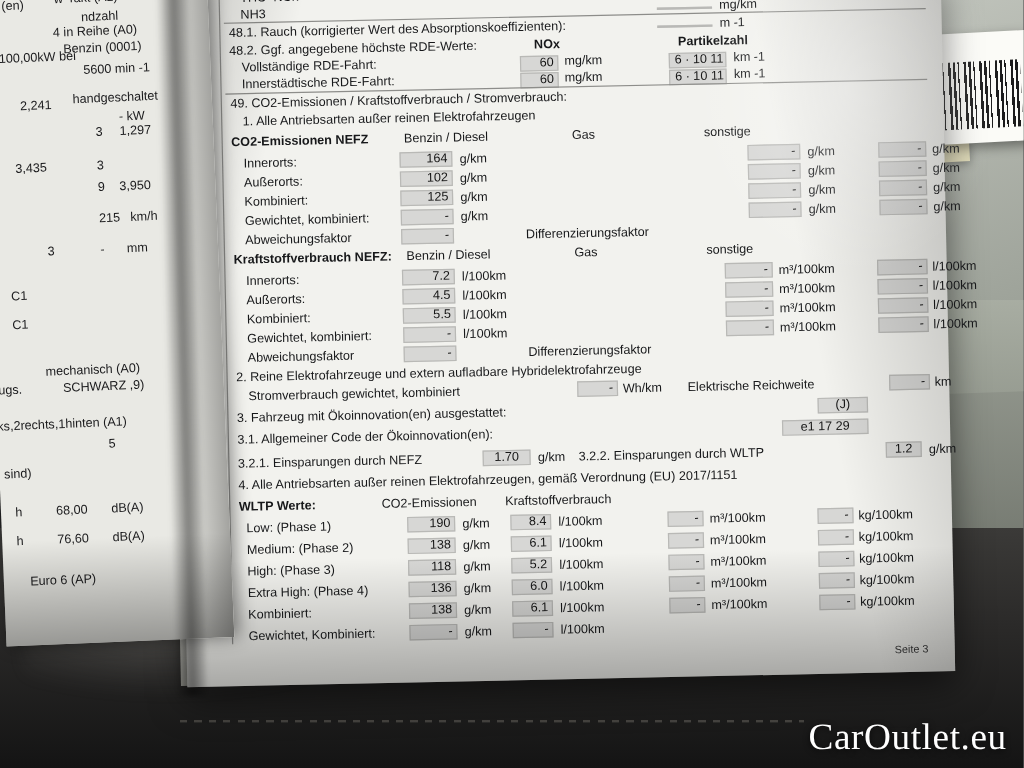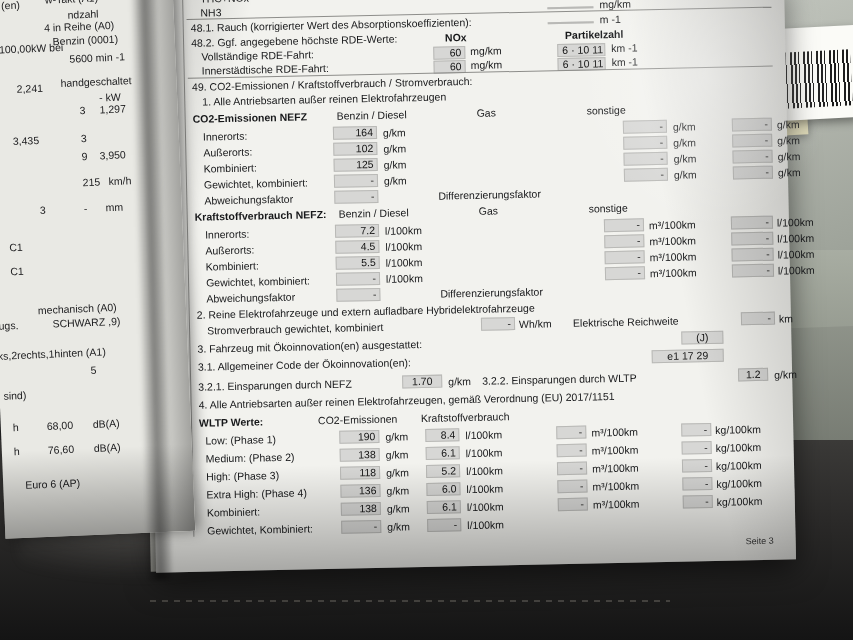--- a/index.html
+++ b/index.html
@@ -435,13 +435,14 @@
       <div class="lrow" style="left:12px;top:452px;">h</div>
       <div class="lrow" style="left:46px;top:452px;">76,60</div>
       <div class="lrow" style="left:92px;top:452px;">dB(A)</div>
       <div class="lrow" style="left:22px;top:486px;">Euro 6 (AP)</div>
     </div>
     <div class="leftpage-shade"></div>
   </div>
 
   <div class="fold"></div>
 
+  <div class="wm"><span>Car</span><span class="o">Outlet.eu</span></div>
 </div>
 
 </body></html>

